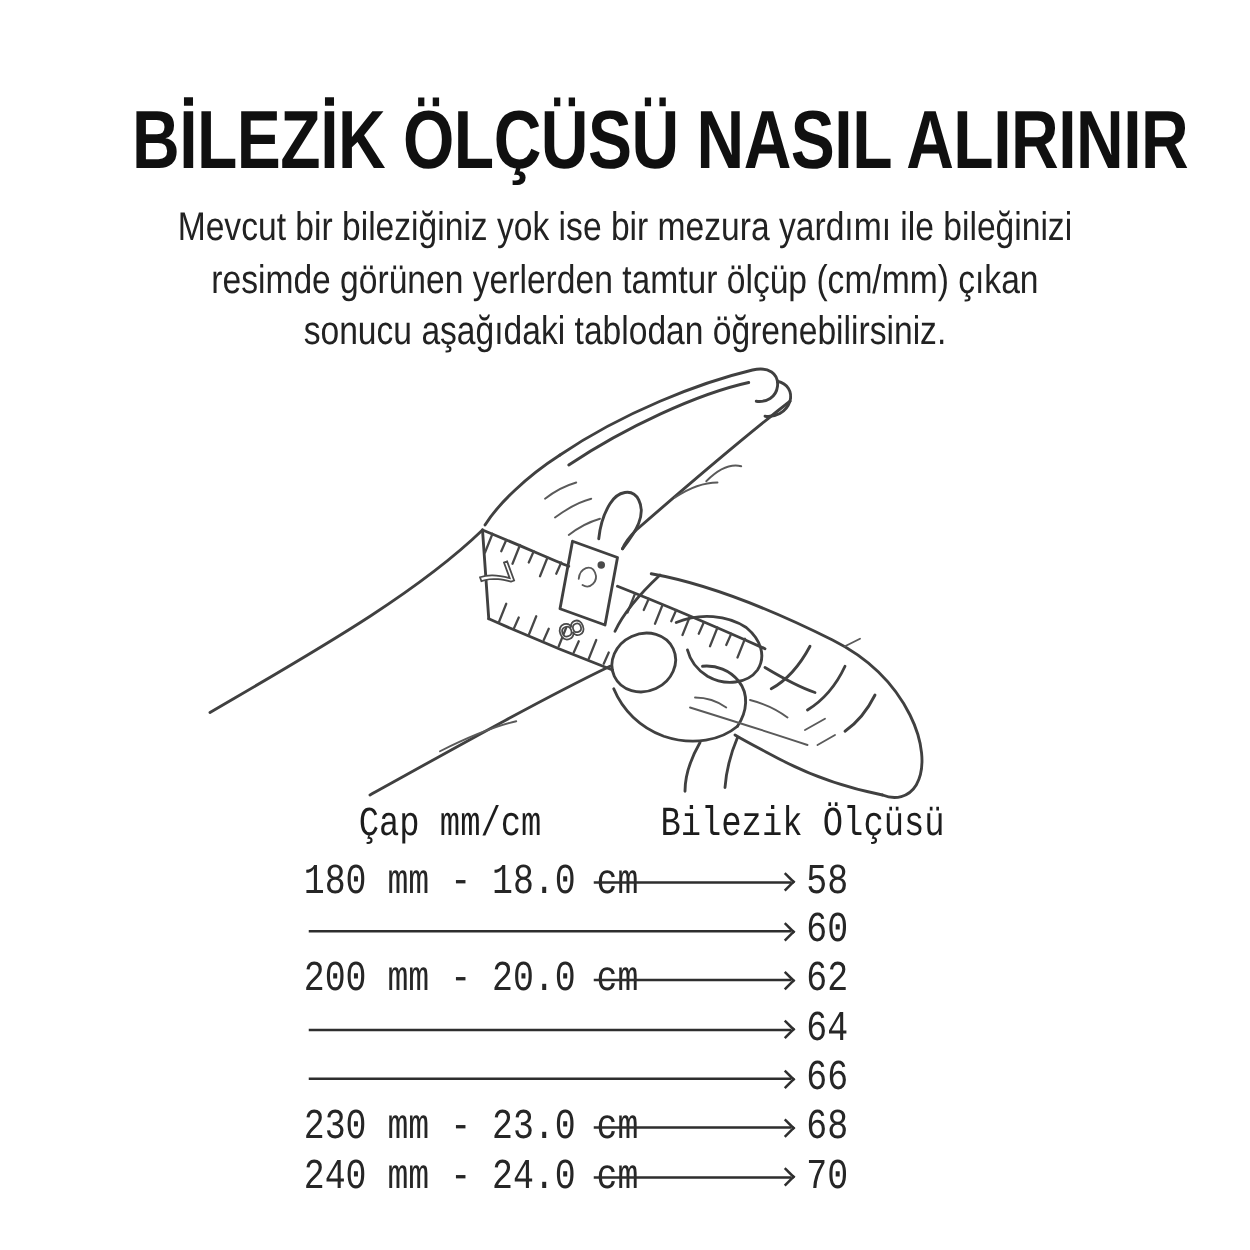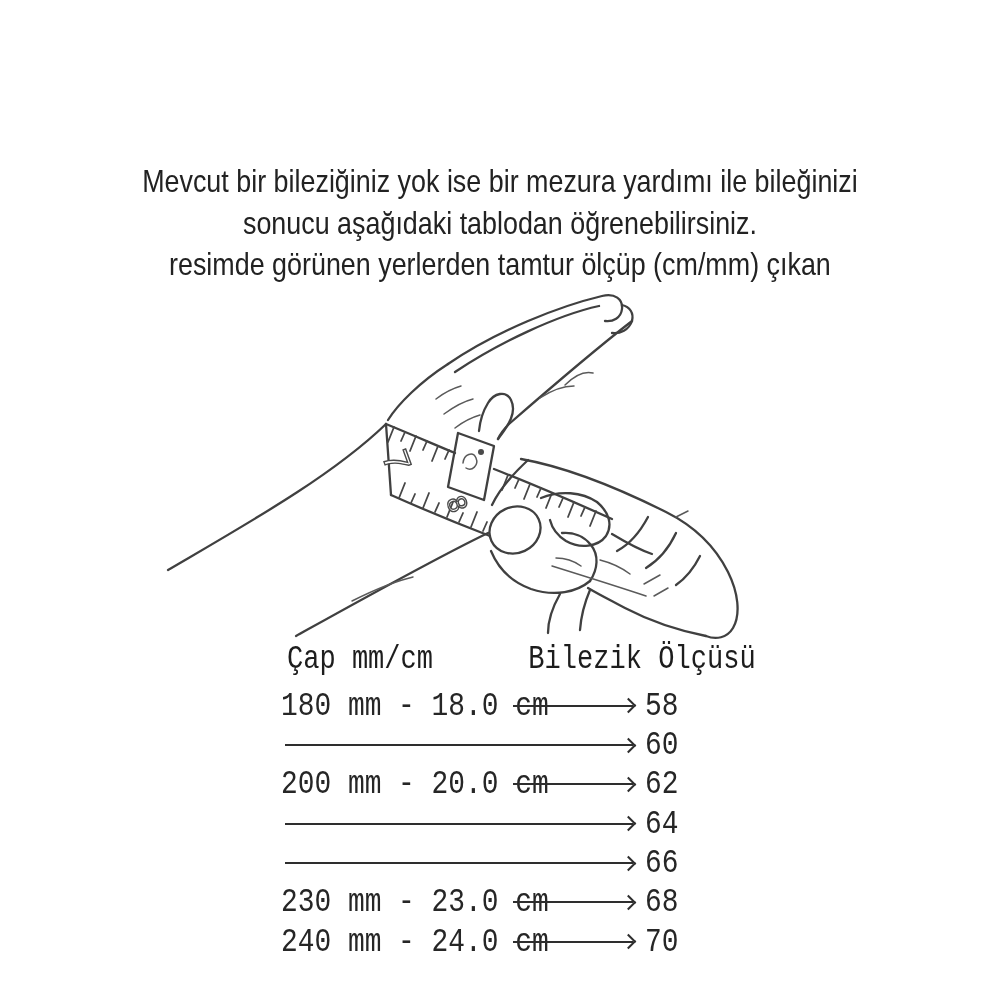--- a/index.html
+++ b/index.html
@@ -23,21 +23,21 @@
   .intro .cx{display:inline-block; transform:scaleX(0.84); transform-origin:50% 50%; white-space:nowrap;}
   
   .illu{position:absolute; top:280px; left:0; width:1000px; height:370px;}
   
   .sizetable{position:absolute; top:637px; left:243px; width:458px;font-family:Liberation Mono, monospace;}
   .thead{position:relative; height:46px; font-size:33px; line-height:46px; color:#1d1d1d;}
   .thead .hdr{position:absolute; top:0; transform:translateX(-50%) scaleX(0.82); white-space:nowrap;}
   .thead .hdr.h1{left:117px;}
   .thead .hdr.h2{left:399px;}
   .tbody{margin-top:3px;}
-  .trow{display:flex; align-items:center; height:39.35px; font-size:34px; color:#262626;margin-left:38px;}
+  .trow{display:flex; align-items:center; height:39.35px; font-size:34px; color:#262626;}
   .trow .cap{width:228px; white-space:nowrap;}
   .trow .cap .cx, .trow .size .cx{display:inline-block; transform:scaleX(0.82); transform-origin:0 50%; white-space:nowrap;}
   .trow .arr{
     flex:1; height:0; border-top:2px solid #2e2e2e;
     margin:0 12px 0 4px; position:relative;
   }
   .trow .arr::after{
     content:''; position:absolute; right:-1px; top:-6.5px;
     width:9px; height:9px;
     border-top:2px solid #2e2e2e; border-right:2px solid #2e2e2e;
@@ -47,25 +47,26 @@
   svg .mainln{stroke:#404040; stroke-width:2.3; fill:none; stroke-linecap:round; stroke-linejoin:round;}
   svg .thinln{stroke:#5a5a5a; stroke-width:1.5; fill:none; stroke-linecap:round; stroke-linejoin:round;}
   svg .tick{stroke:#474747; stroke-width:1.8; fill:none; stroke-linecap:round;}
   svg .tapenum{font-family:"Liberation Sans", sans-serif; fill:#ffffff; stroke:#4a4a4a; stroke-width:1.4;}
 </style>
 </head>
 <body>
 
 <div class="page">
 
+  <h1 class="title"><span class="cx">BİLEZİK ÖLÇÜSÜ NASIL ALIRINIR</span></h1>
 
   <div class="intro">
     <div><span class="cx">Mevcut bir bileziğiniz yok ise bir mezura yardımı ile bileğinizi</span></div>
+    <div><span class="cx">resimde görünen yerlerden tamtur ölçüp (cm/mm) çıkan</span></div>
     <div><span class="cx">sonucu aşağıdaki tablodan öğrenebilirsiniz.</span></div>
-    <div><span class="cx">resimde görünen yerlerden tamtur ölçüp (cm/mm) çıkan</span></div>
   </div>
 
   <svg class="illu" viewBox="0 280 1000 370" width="1000" height="370" xmlns="http://www.w3.org/2000/svg">
 
     <g>
       <path class="mainln" d="M 168,570 C 250,522 332,476 386,424"></path>
       <path class="mainln" d="M 296,636 C 368,596 436,558 488,533"></path>
       <path class="thinln" d="M 352,601 C 376,589 396,581 413,577"></path>
     </g>
 

